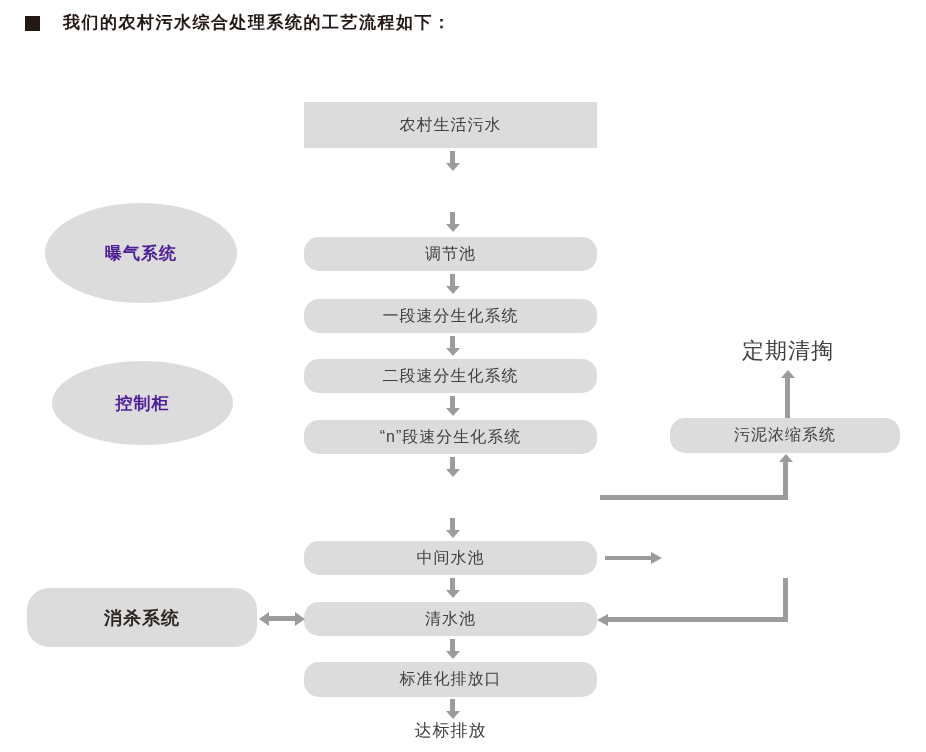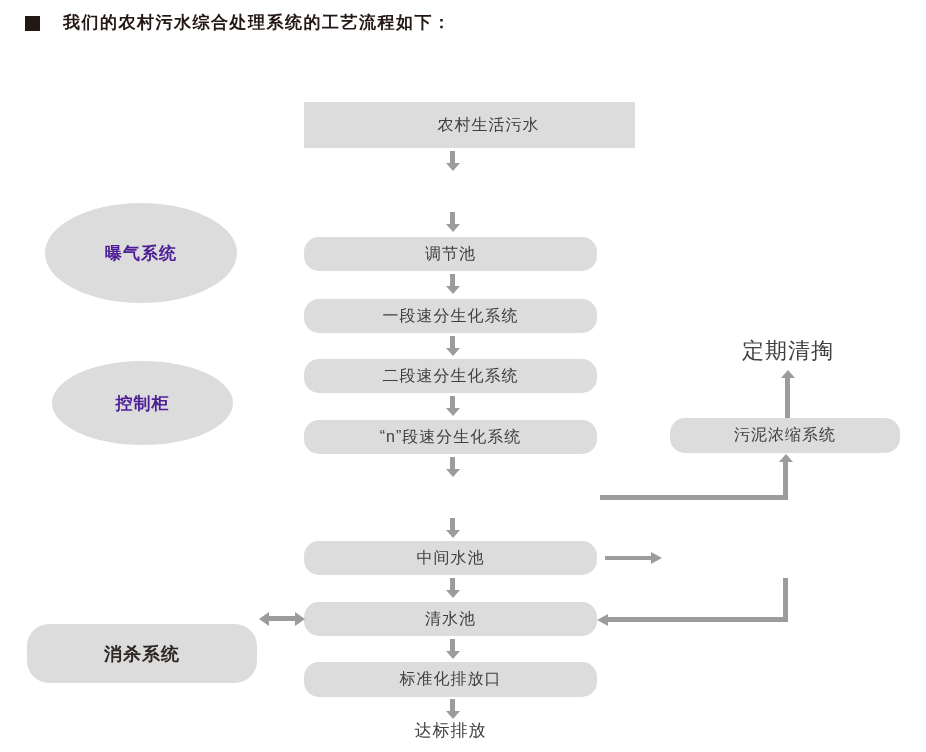--- a/index.html
+++ b/index.html
@@ -9,21 +9,21 @@
   }
   
   .title-bullet{position:absolute;left:25px;top:16px;width:15px;height:15px;background:#231815;}
   .title-text{position:absolute;left:63px;top:11px;font-size:17px;font-weight:bold;color:#231815;letter-spacing:1.5px;white-space:nowrap;}
   
   .box{
     position:absolute;left:304px;width:293px;height:34px;background:#dcdcdc;border-radius:15px;
     display:flex;align-items:center;justify-content:center;
     font-size:16px;color:#404040;letter-spacing:1px;white-space:nowrap;
   }
-  .box.sq{border-radius:0;padding-left:38px;}
+  .box.sq{border-radius:0;}
   .sidebox{
     position:absolute;background:#dcdcdc;display:flex;align-items:center;justify-content:center;
     font-size:16px;color:#404040;letter-spacing:1px;white-space:nowrap;border-radius:15px;
   }
   .ellipse{border-radius:50%;font-weight:bold;font-size:17px;color:#4c1d95;}
   .bold-node{font-weight:bold;font-size:18px;color:#2e2724;border-radius:22px;}
   .free-label{position:absolute;font-size:22px;color:#404040;letter-spacing:1px;text-align:center;white-space:nowrap;}
   
   .v{position:absolute;width:5px;background:#9c9c9c;}
   .v.down::after{content:"";position:absolute;top:100%;left:50%;margin-left:-7px;width:0;height:0;
@@ -73,21 +73,21 @@
   <div class="box" style="top:602px;">清水池</div>
   <div class="v down" style="left:450px;top:639px;height:12px;"></div>
 
   <div class="box" style="top:662px;height:35px;">标准化排放口</div>
   <div class="v down" style="left:450px;top:699px;height:12px;"></div>
 
   <div class="free-label" style="left:304px;width:293px;top:719px;font-size:17px;">达标排放</div>
 
   <div class="sidebox ellipse" style="left:45px;top:203px;width:192px;height:100px;">曝气系统</div>
   <div class="sidebox ellipse" style="left:52px;top:361px;width:181px;height:84px;">控制柜</div>
-  <div class="sidebox bold-node" style="left:27px;top:588px;width:230px;height:59px;margin-top:36px;">消杀系统</div>
+  <div class="sidebox bold-node" style="left:27px;top:588px;width:230px;height:59px;">消杀系统</div>
 
   <div class="h dbl" style="left:269px;top:616px;width:26px;"></div>
 
   <div class="free-label" style="left:718px;top:336px;width:140px;">定期清掏</div>
   <div class="v up" style="left:785px;top:378px;height:40px;"></div>
   <div class="sidebox" style="left:670px;top:418px;width:230px;height:35px;">污泥浓缩系统</div>
 
   <div>
     <div class="h" style="left:600px;top:495px;width:188px;"></div>
     <div class="v up" style="left:783px;top:462px;height:38px;"></div>

